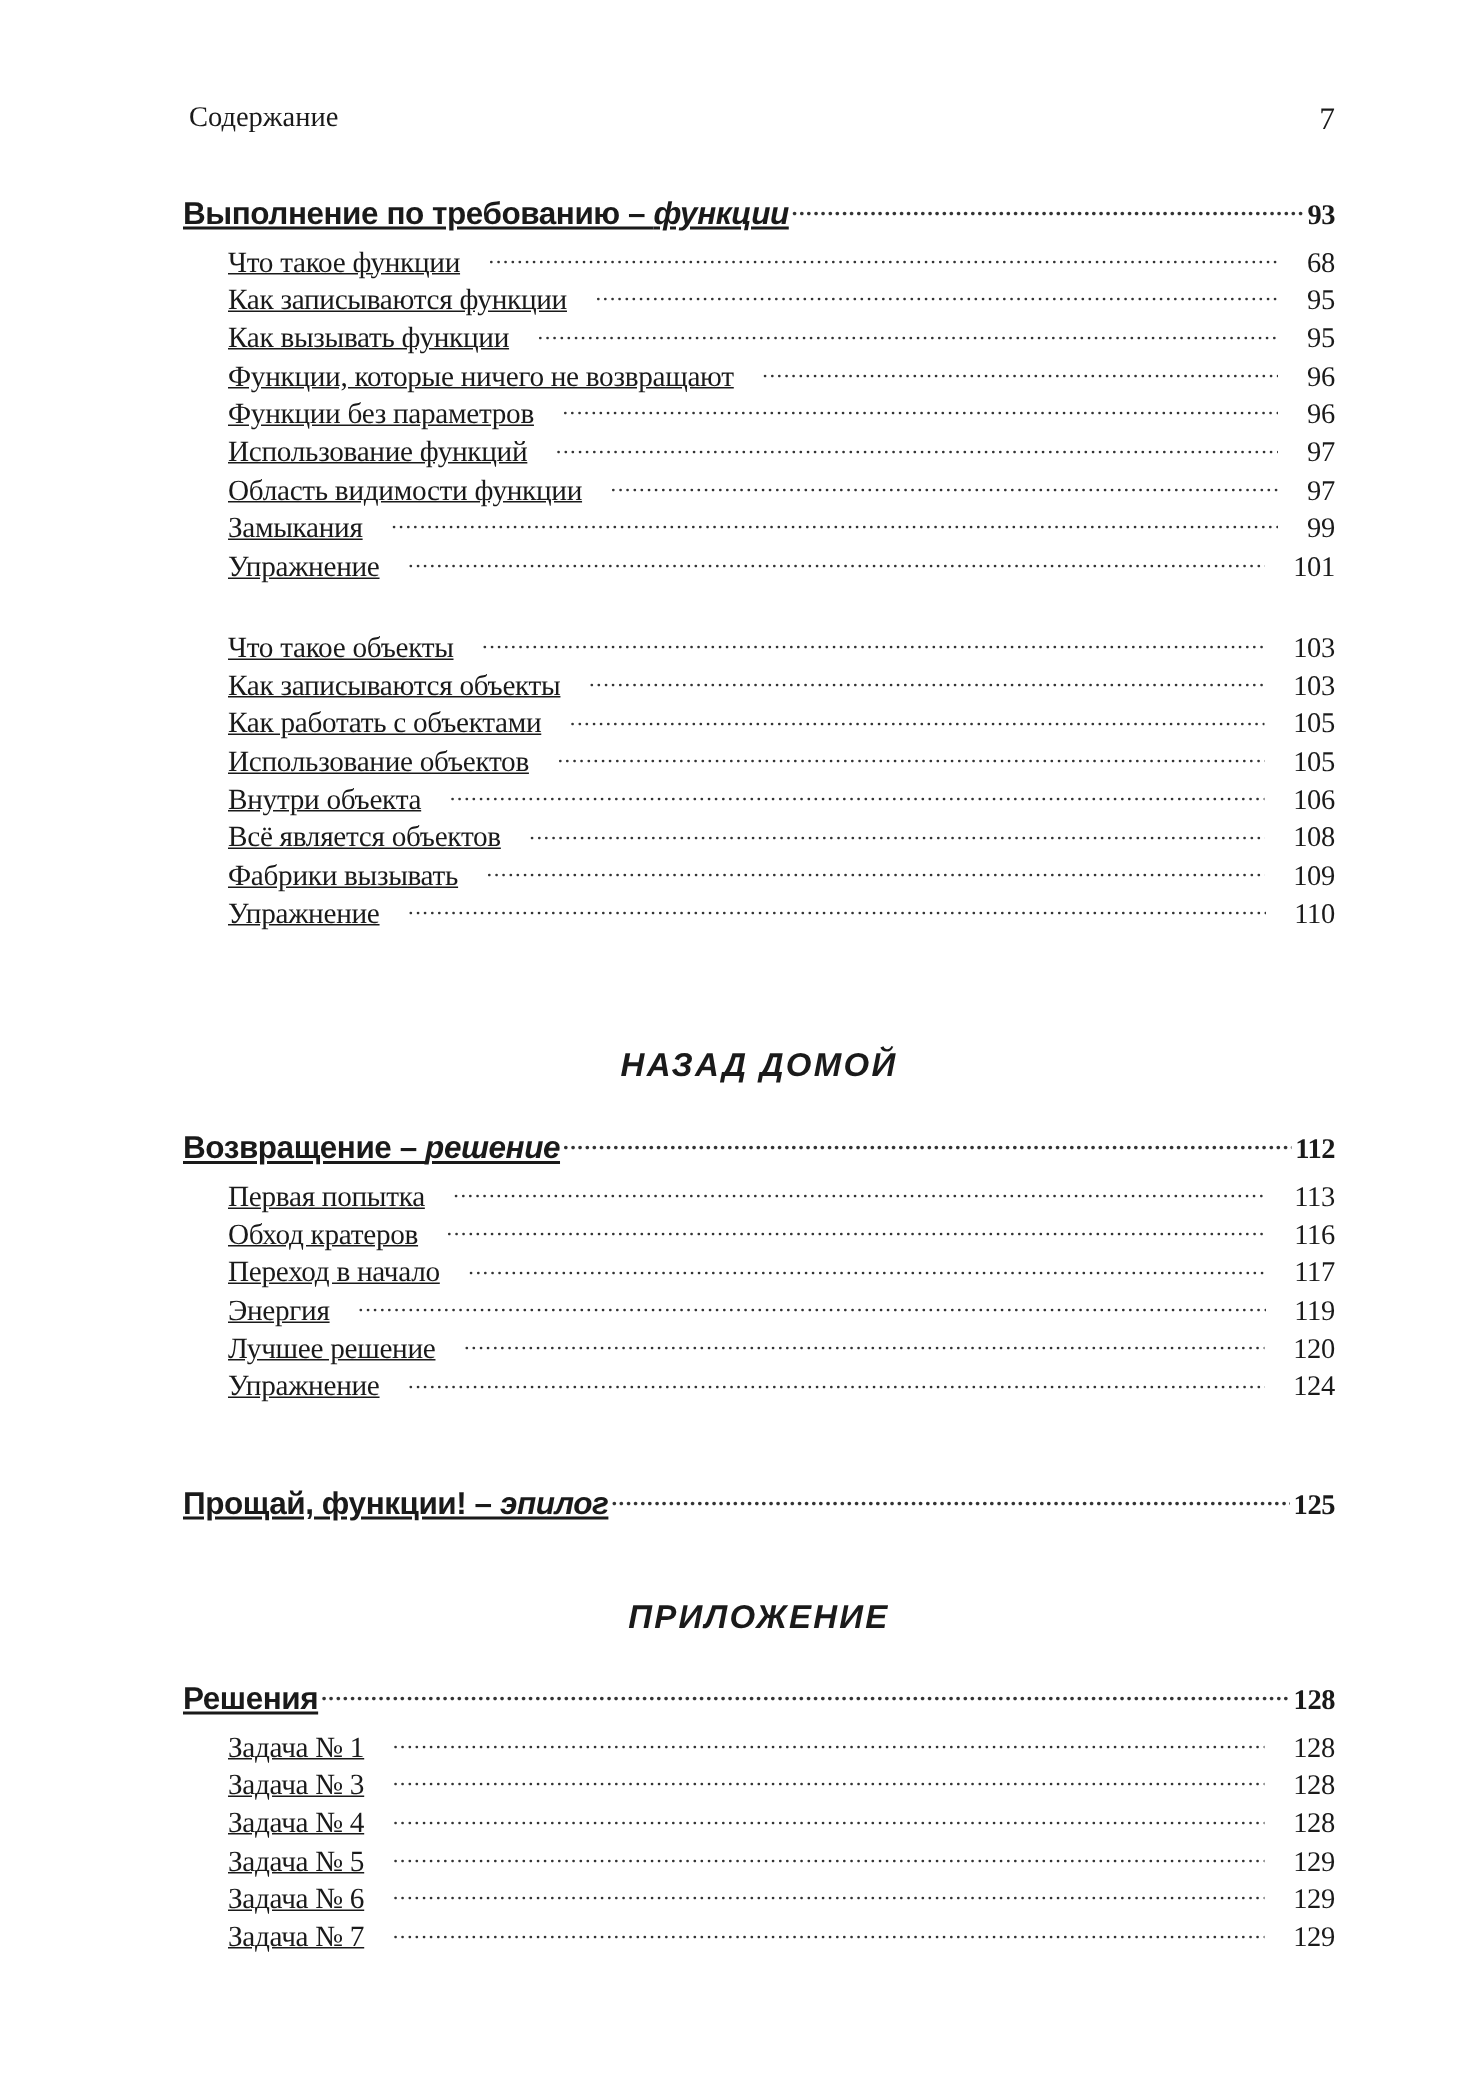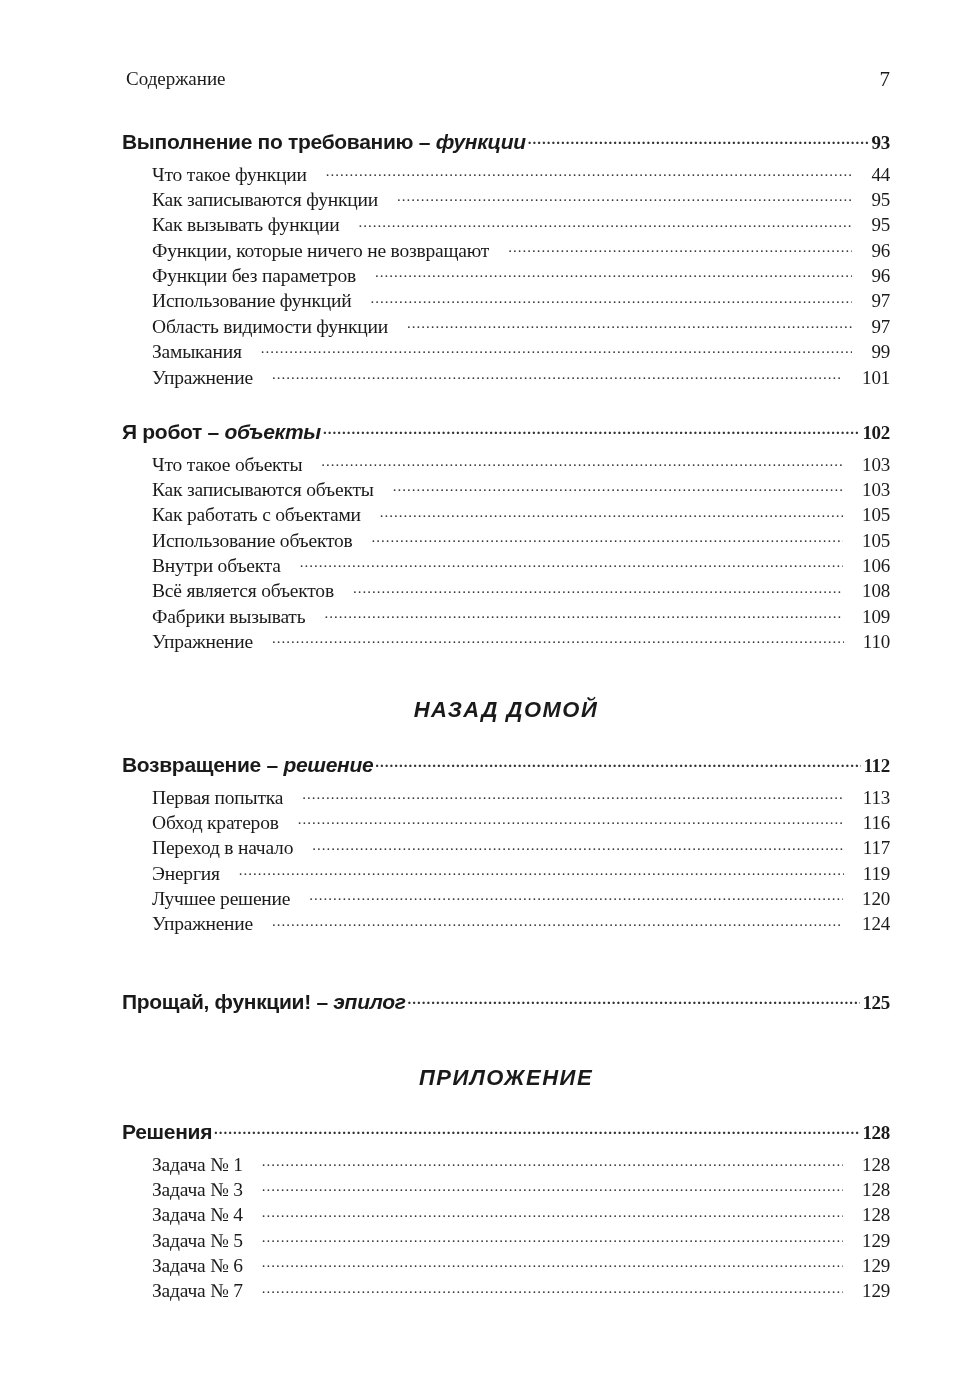--- a/index.html
+++ b/index.html
@@ -5,21 +5,21 @@
   html, body { margin: 0; padding: 0; background: #ffffff; }
   body { width: 974px; height: 1388px; position: relative; overflow: hidden; color: #1a1a1a; }
   .page { position: absolute; left: 4px; top: 0; width: 974px; height: 1356px; }
   .running-head { position: absolute; left: 122px; top: 68px; width: 764px; height: 28px;
     font-family: "Liberation Serif", serif; font-size: 19px; }
   .running-head .title { position: absolute; left: 0; top: 0; }
   .running-head .num { position: absolute; right: 0; top: -1px; font-size: 21px; }
 
   .toc { position: absolute; left: 118px; width: 768px; }
   .row { display: flex; align-items: baseline; white-space: nowrap; }
-  .row .label { flex: 0 0 auto; }
+  .row .label { flex: 0 0 auto; text-decoration: underline; }
   .row .leader { flex: 1 1 auto; overflow: hidden; margin: 0 2px; position: relative; height: 1em; }
   .row .leader::after { content: "............................................................................................................................................................................................................................................................................................................................................................";
     position: absolute; left: 0; bottom: 0.05em; letter-spacing: 1px; color: #333; font-size: 15px; font-family: "Liberation Serif", serif; }
   .row .page-num { flex: 0 0 auto; font-family: "Liberation Serif", serif; font-size: 19px; }
 
   .chapter { font-family: "Liberation Sans", sans-serif; font-weight: bold; font-size: 21px; height: 30px; margin-bottom: 3px; letter-spacing: -0.3px; }
   .chapter .sub { font-style: italic; }
   .entry { font-family: "Liberation Serif", serif; font-size: 19.5px; height: 25.4px; padding-left: 30px; letter-spacing: -0.2px; gap: 17px; }
 
   .part-title { position: absolute; left: 118px; width: 768px; text-align: center;
@@ -37,21 +37,21 @@
 
   <div class="toc" style="top:128px;">
     <div class="row chapter">
       <span class="label"><span>Выполнение по требованию – </span><span class="sub">функции</span></span>
       <span class="leader"></span>
       <span class="page-num">93</span>
     </div>
     <div class="row entry">
         <span class="label">Что такое функции </span>
         <span class="leader"></span>
-        <span class="page-num">44</span>
+        <span class="page-num">68</span>
       </div>
     <div class="row entry">
         <span class="label">Как записываются функции</span>
         <span class="leader"></span>
         <span class="page-num">95</span>
       </div>
     <div class="row entry">
         <span class="label">Как вызывать функции</span>
         <span class="leader"></span>
         <span class="page-num">95</span>
@@ -82,25 +82,20 @@
         <span class="page-num">99</span>
       </div>
     <div class="row entry">
         <span class="label">Упражнение </span>
         <span class="leader"></span>
         <span class="page-num">101</span>
       </div>
   </div>
 
   <div class="toc" style="top:418px;">
-    <div class="row chapter">
-      <span class="label"><span>Я робот – </span><span class="sub">объекты</span></span>
-      <span class="leader"></span>
-      <span class="page-num">102</span>
-    </div>
     <div class="row entry">
         <span class="label">Что такое объекты</span>
         <span class="leader"></span>
         <span class="page-num">103</span>
       </div>
     <div class="row entry">
         <span class="label">Как записываются объекты</span>
         <span class="leader"></span>
         <span class="page-num">103</span>
       </div>

